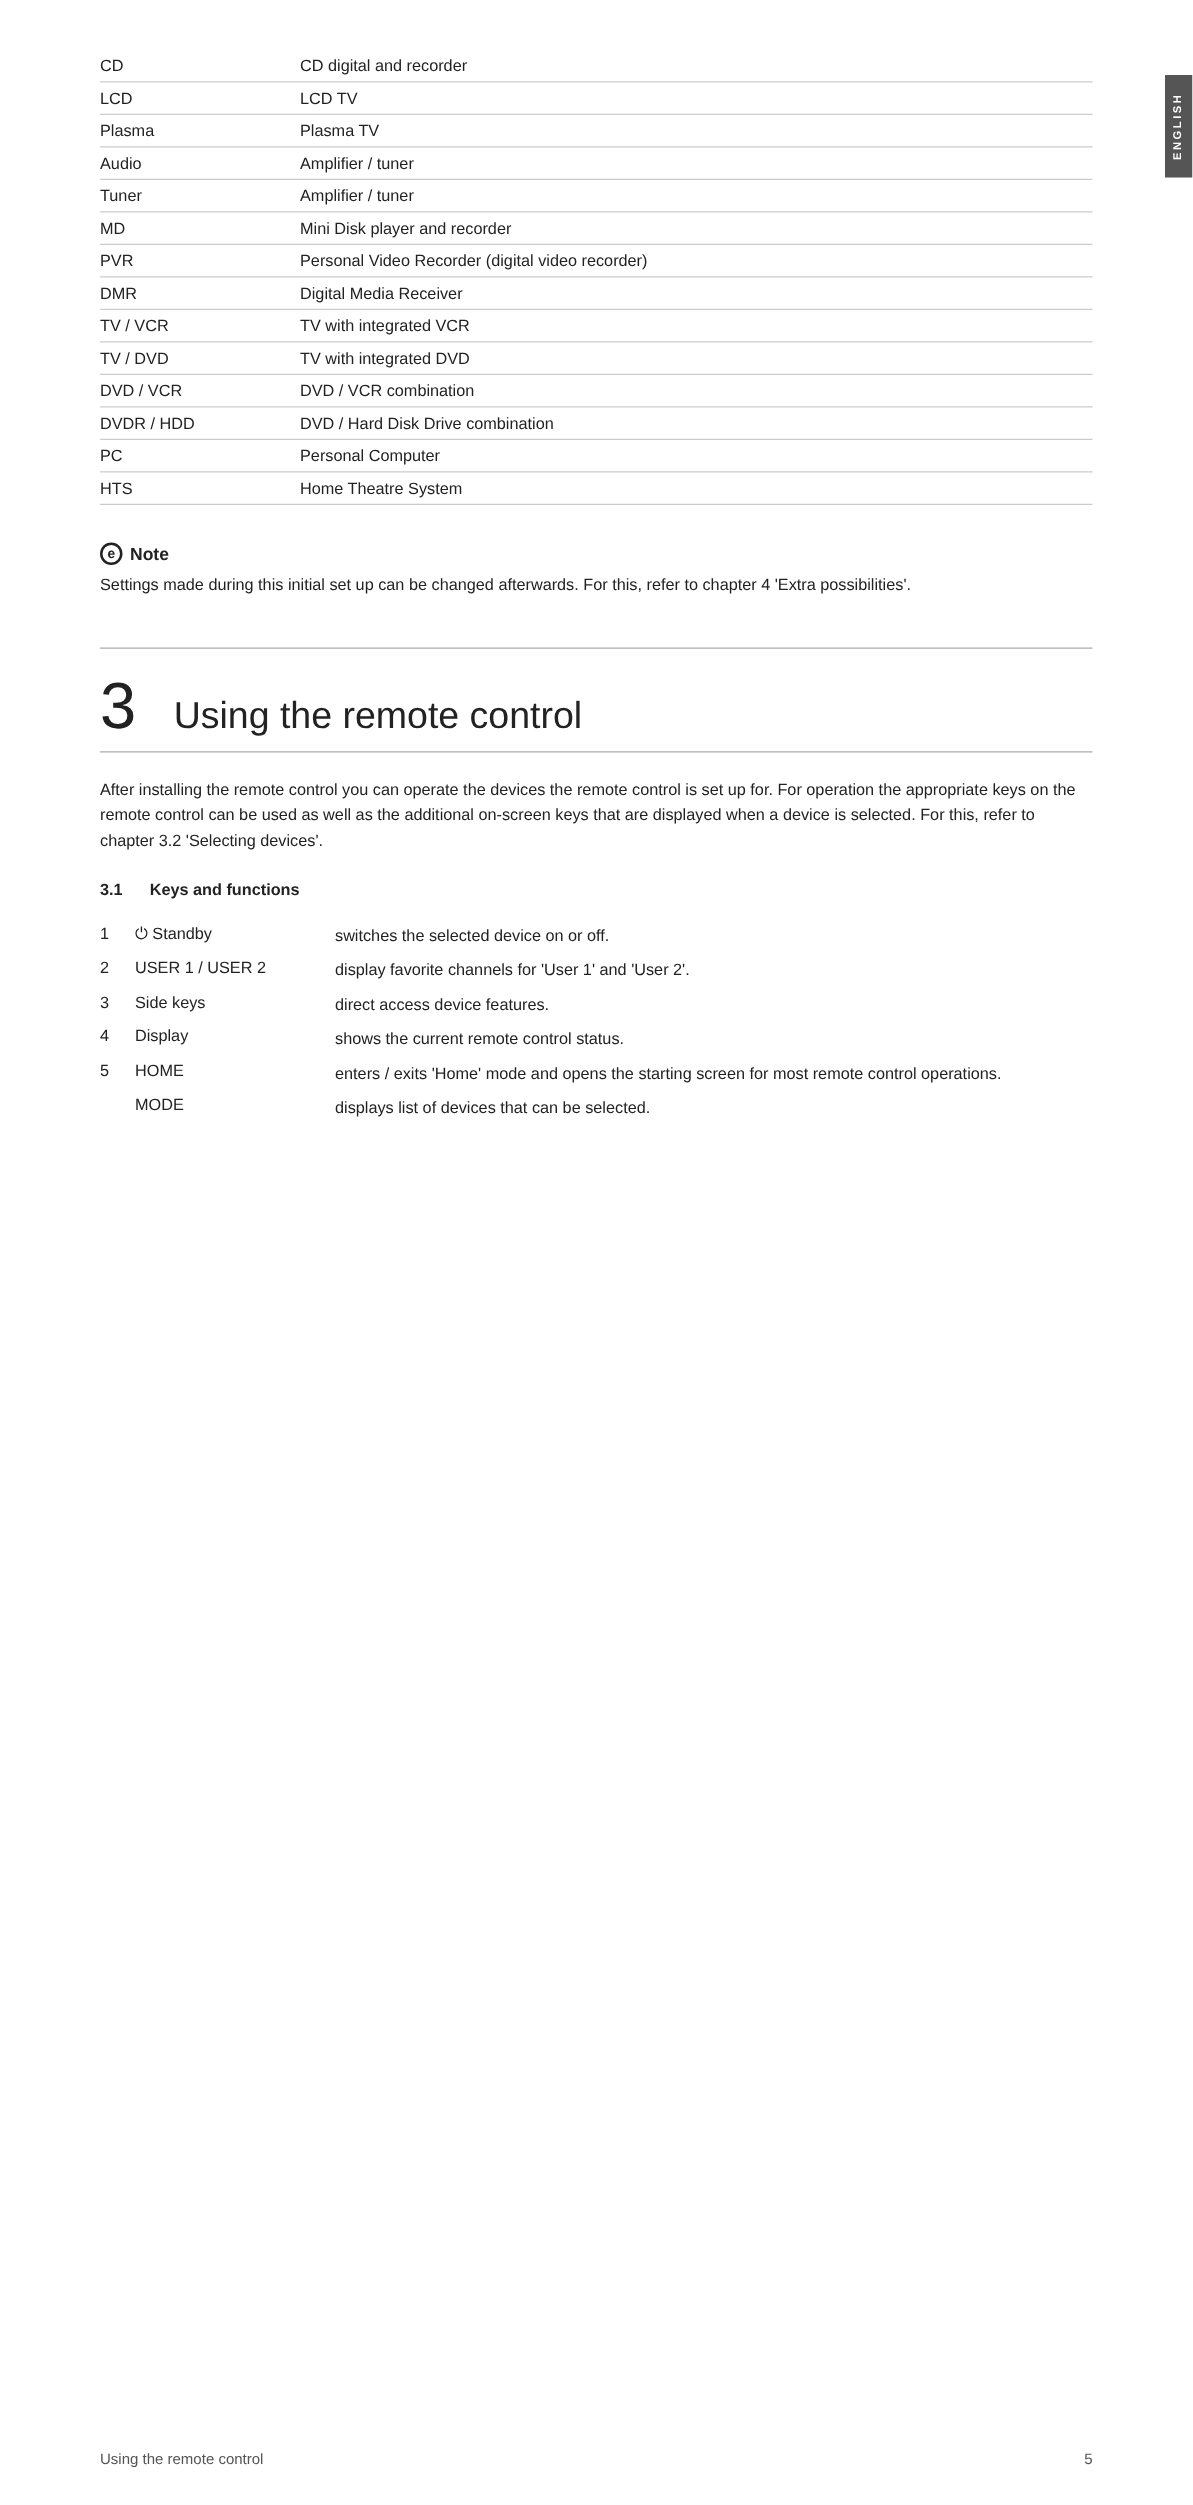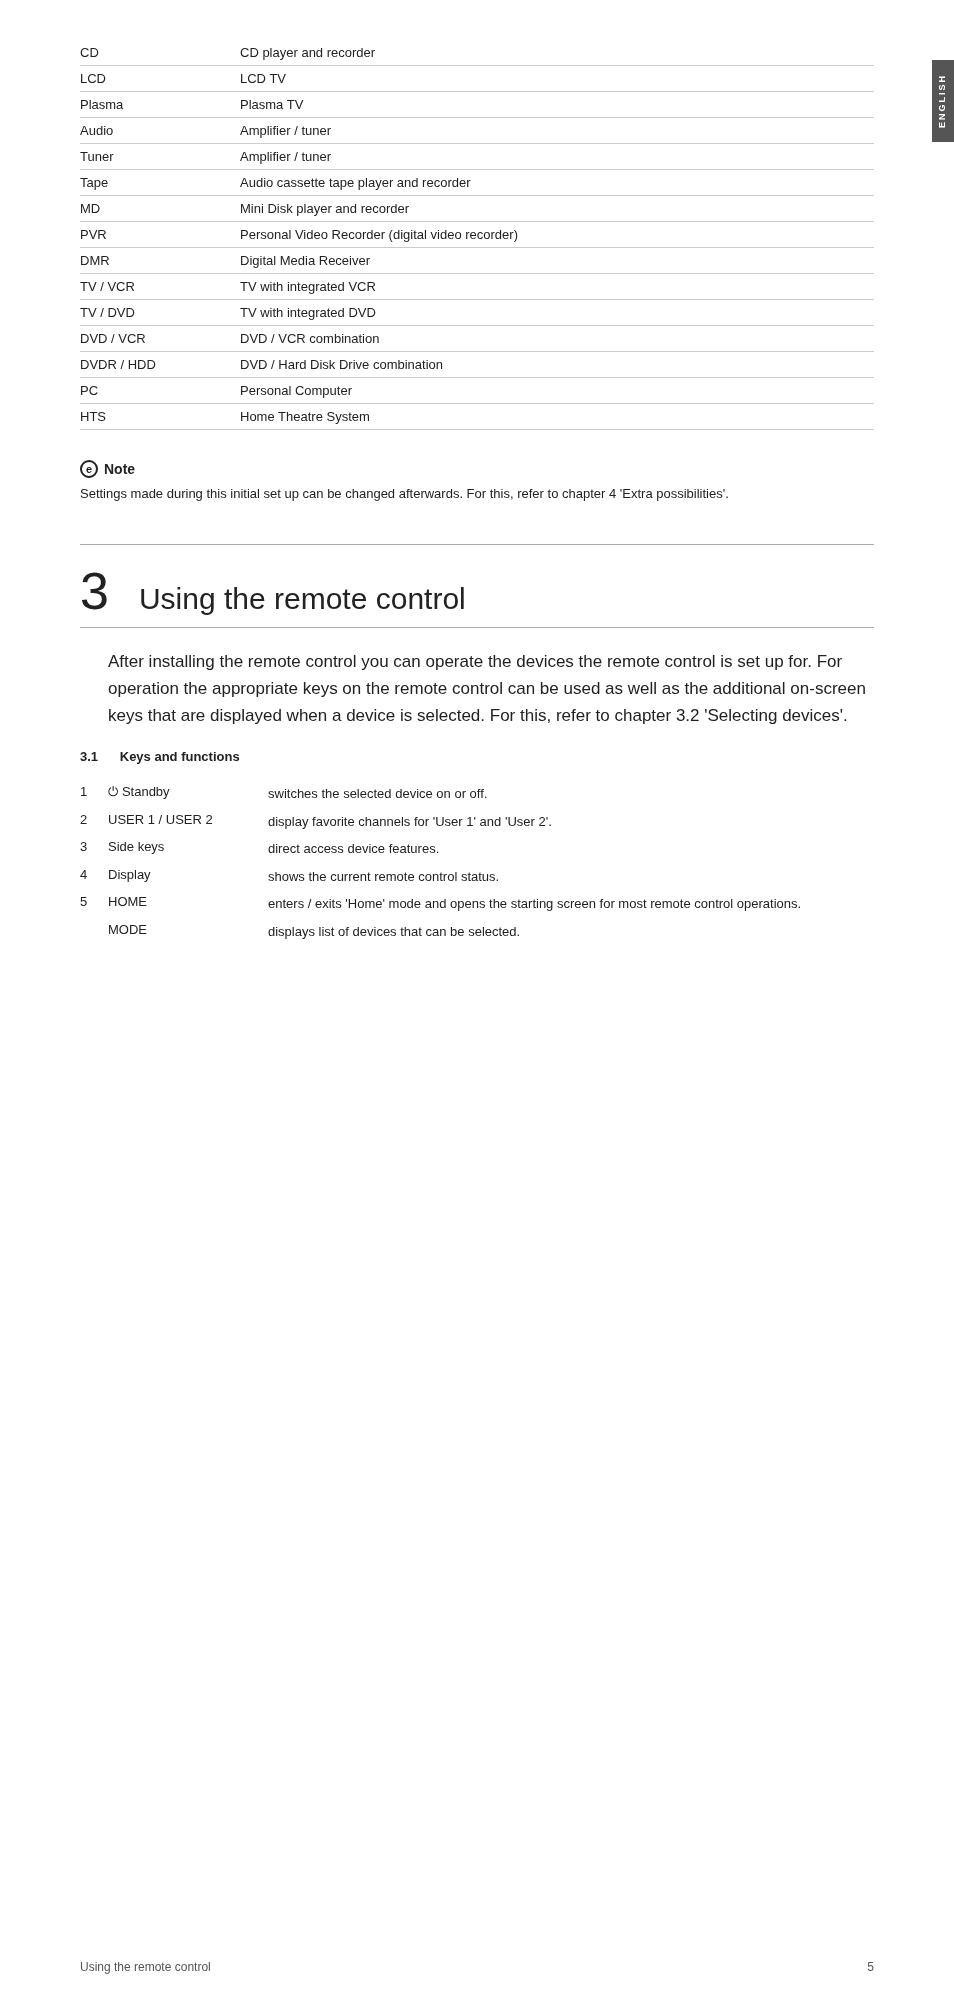--- a/index.html
+++ b/index.html
@@ -120,24 +120,23 @@
     }
 
     .chapter-divider {
       border: none;
       border-top: 1px solid #aaa;
       margin: 6px 0 20px 0;
     }
 
     
     .body-text {
-      font-size: 17px;
+      font-size: 13px;
       line-height: 1.6;
       margin-bottom: 20px;
-      margin-left: 28px;
     }
 
     
     .sub-heading {
       font-size: 13px;
       font-weight: bold;
       margin-bottom: 6px;
     }
 
     .sub-heading-label {
@@ -188,41 +187,37 @@
 <body>
 
 <div class="page-container">
 
   <div class="sidebar-tab">ENGLISH</div>
 
   <table class="device-table">
     <tbody id="table-body">
         <tr>
       <td>CD</td>
-      <td>CD player and recorder</td>
+      <td>CD digital and recorder</td>
     </tr>
         <tr>
       <td>LCD</td>
       <td>LCD TV</td>
     </tr>
         <tr>
       <td>Plasma</td>
       <td>Plasma TV</td>
     </tr>
         <tr>
       <td>Audio</td>
       <td>Amplifier / tuner</td>
     </tr>
         <tr>
       <td>Tuner</td>
       <td>Amplifier / tuner</td>
-    </tr>
-        <tr>
-      <td>Tape</td>
-      <td>Audio cassette tape player and recorder</td>
     </tr>
         <tr>
       <td>MD</td>
       <td>Mini Disk player and recorder</td>
     </tr>
         <tr>
       <td>PVR</td>
       <td>Personal Video Recorder (digital video recorder)</td>
     </tr>
         <tr>

